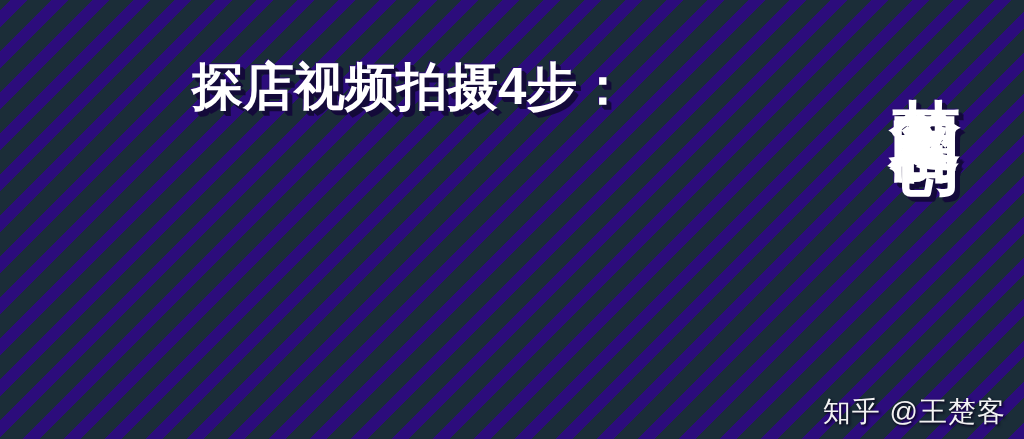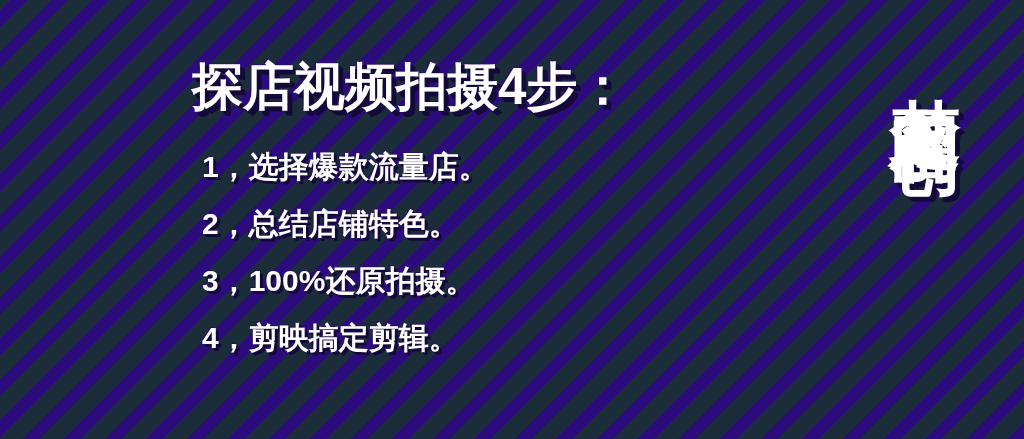--- a/index.html
+++ b/index.html
@@ -101,23 +101,18 @@
       2px 2px 3px rgba(10,5,30,0.6);
   }
 </style>
 </head>
 <body>
 
 <div class="poster">
 
   <div class="title">探店视频拍摄4步：</div>
 
-  <ul class="steps">
-    <li class="step">1，选择爆款流量店。</li>
-    <li class="step">2，总结店铺特色。</li>
-    <li class="step">3，100%还原拍摄。</li>
-    <li class="step">4，剪映搞定剪辑。</li>
-  </ul>
 
   <div class="brand">楚客网创</div>
 
+  <div class="watermark">知乎 @王楚客</div>
 
 </div>
 
 </body></html>

